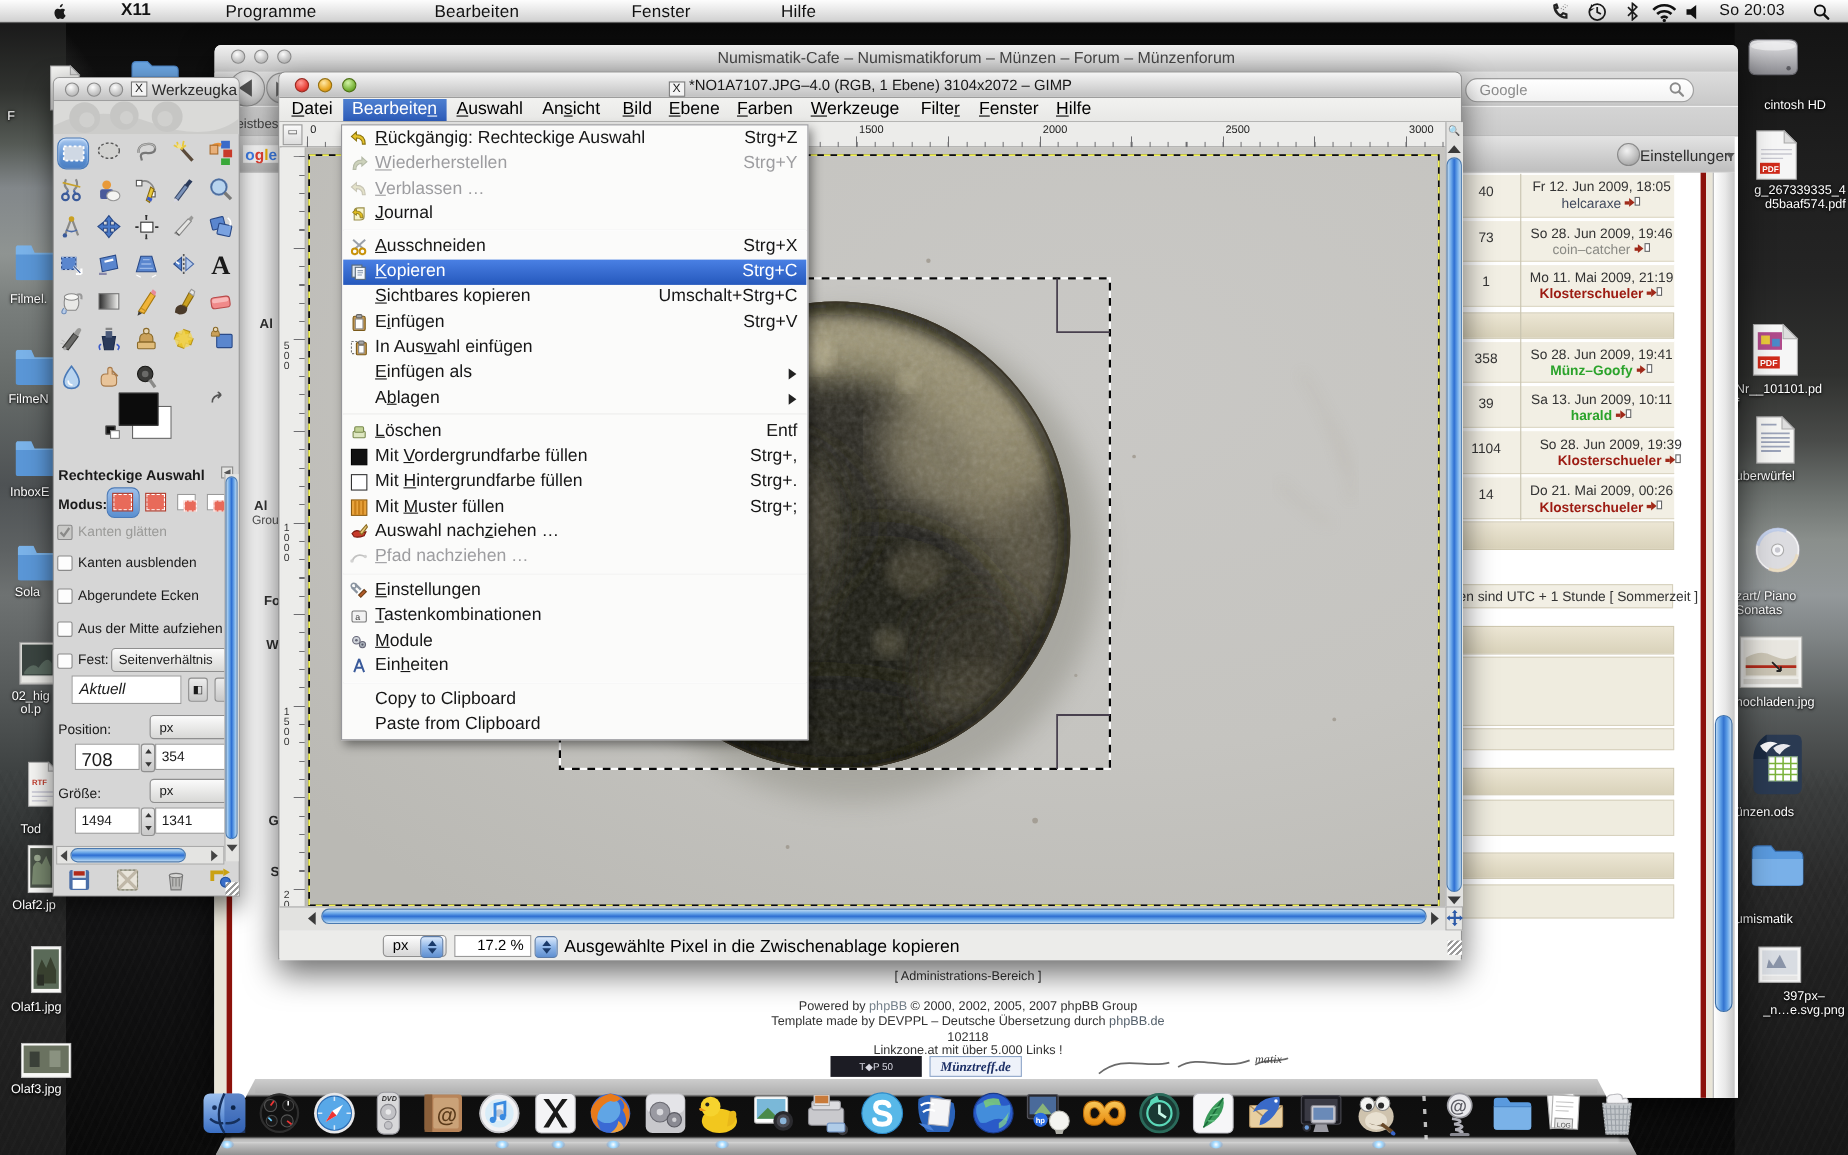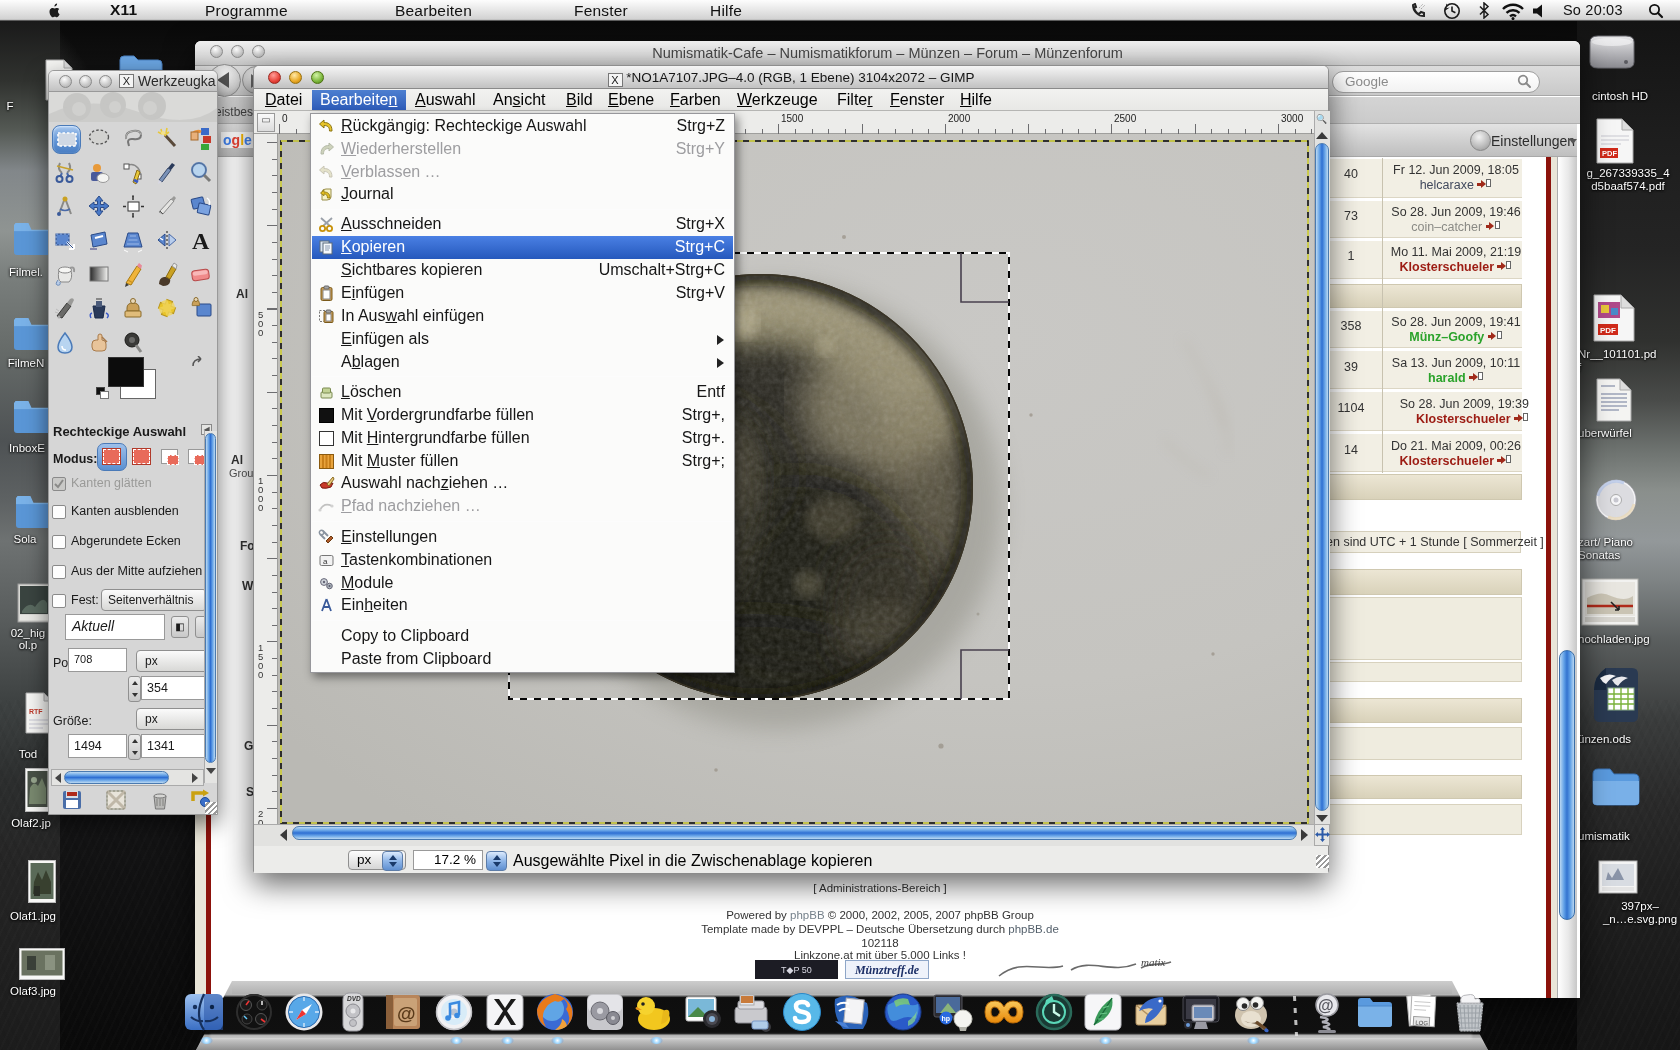--- a/index.html
+++ b/index.html
@@ -175,29 +175,29 @@
           <linearGradient id="hd" x1="0" y1="0" x2="0" y2="1">
             <stop offset="0" stop-color="#e8e8ea"></stop>
             <stop offset=".5" stop-color="#b8b8bc"></stop>
             <stop offset="1" stop-color="#8a8a90"></stop>
           </linearGradient>
         </defs>
         <path d="M4 14 Q4 8 12 8 L40 8 Q48 8 48 14 L48 34 Q48 40 40 40 L12 40 Q4 40 4 34 Z" fill="url(#hd)" stroke="#6a6a70"></path>
         <ellipse cx="26" cy="14" rx="20" ry="4" fill="#f2f2f4" opacity=".7"></ellipse>
         <circle cx="40" cy="34" r="2" fill="#5a5a60"></circle>
       </svg>
-    <div class="lbl" style="left:1580px;top:90px;width:80px;text-align:center;">cintosh HD</div>
+    <div class="lbl" style="left:1580px;top:90px;width:80px;text-align:right;">cintosh HD</div>
     <svg class="abs" style="left:1596px;top:118px" width="38" height="46">
         <path d="M1 1 L26 1 L37 12 L37 45 L1 45 Z" fill="#f6f6f6" stroke="#aaa"></path>
         <path d="M26 1 L26 12 L37 12 Z" fill="#ddd" stroke="#aaa"></path>
         <path d="M5 18 h28 M5 22 h28 M5 26 h20" stroke="#c8c8d0" stroke-width="1.2"></path>
         <rect x="4" y="30" width="18" height="10" fill="#d02a1a"></rect>
         <text x="6" y="38" font-size="7.5" fill="#fff" font-weight="bold">PDF</text>
       </svg>
-    <div class="lbl" style="left:1578px;top:167px;width:100px;text-align:center;line-height:13px;">g_267339335_4<br>d5baaf574.pdf</div>
+    <div class="lbl" style="left:1578px;top:167px;width:100px;text-align:right;line-height:13px;">g_267339335_4<br>d5baaf574.pdf</div>
     <svg class="abs" style="left:1593px;top:294px" width="42" height="48">
         <path d="M1 1 L28 1 L41 14 L41 47 L1 47 Z" fill="#f6f6f6" stroke="#aaa"></path>
         <path d="M28 1 L28 14 L41 14 Z" fill="#ddd" stroke="#aaa"></path>
         <rect x="5" y="8" width="22" height="16" fill="#b04a8a"></rect>
         <rect x="8" y="11" width="8" height="8" fill="#e8c83a"></rect>
         <rect x="18" y="14" width="7" height="7" fill="#4a8ac8"></rect>
         <rect x="5" y="30" width="20" height="11" fill="#d02a1a"></rect>
         <text x="7" y="39" font-size="8" fill="#fff" font-weight="bold">PDF</text>
       </svg>
     <div class="lbl" style="left:1578px;top:348px;width:100px;text-align:left;line-height:13px;">Nr__101101.pd<br>f</div>
@@ -570,21 +570,21 @@
     <div class="cb" style="left:3px;top:494px;"></div>
     <div class="abs" style="left:22px;top:493px;font-size:12.5px;">Aus der Mitte aufziehen</div>
     <div class="cb" style="left:3px;top:523px;"></div>
     <div class="abs" style="left:22px;top:522px;font-size:12.5px;">Fest:</div>
     <div class="abs" style="left:52px;top:518px;width:106px;height:22px;border-radius:4px;background:linear-gradient(180deg,#fbfbfb,#d8d8d6);border:1px solid #8f8f8f;font-size:12px;padding:3px 0 0 6px;overflow:hidden;">Seitenverhältnis</div>
     <div class="abs" style="left:16px;top:543px;width:100px;height:26px;background:#fff;border:1px solid #999;font-size:14px;font-style:italic;padding:3px 0 0 6px;">Aktuell</div>
     <div class="abs" style="left:122px;top:545px;width:18px;height:22px;border-radius:3px;background:linear-gradient(180deg,#ececec,#c8c8c8);border:1px solid #909090;font-size:10px;text-align:center;padding-top:4px;">◧</div>
     <div class="abs" style="left:146px;top:545px;width:18px;height:22px;border-radius:3px;background:linear-gradient(180deg,#ececec,#c8c8c8);border:1px solid #909090;"></div>
     <div class="abs" style="left:4px;top:585px;font-size:12.5px;">Position:</div>
     <div class="abs" style="left:87px;top:579px;width:72px;height:22px;border-radius:4px;background:linear-gradient(180deg,#fbfbfb,#d8d8d6);border:1px solid #8f8f8f;font-size:12px;padding:3px 0 0 8px;">px</div>
-    <div class="abs" style="left:19px;top:577px;width:59px;height:24px;background:#fff;border:1px solid #999;font-size:11px;padding:4px 0 0 5px;">708</div>
+    <div class="abs" style="left:19px;top:605px;width:59px;height:24px;background:#fff;border:1px solid #999;font-size:17px;padding:4px 0 0 5px;">708</div>
     <div class="abs spn" style="left:79px;top:605px;"></div>
     <div class="abs" style="left:92px;top:605px;width:65px;height:24px;background:#fff;border:1px solid #999;font-size:12.5px;padding:4px 0 0 5px;">354</div>
     <div class="abs" style="left:4px;top:643px;font-size:12.5px;">Größe:</div>
     <div class="abs" style="left:87px;top:637px;width:72px;height:22px;border-radius:4px;background:linear-gradient(180deg,#fbfbfb,#d8d8d6);border:1px solid #8f8f8f;font-size:12px;padding:3px 0 0 8px;">px</div>
     <div class="abs" style="left:19px;top:663px;width:59px;height:24px;background:#fff;border:1px solid #999;font-size:12.5px;padding:4px 0 0 5px;">1494</div>
     <div class="abs spn" style="left:79px;top:663px;"></div>
     <div class="abs" style="left:92px;top:663px;width:65px;height:24px;background:#fff;border:1px solid #999;font-size:12.5px;padding:4px 0 0 5px;">1341</div>
 
     <div class="abs" style="left:2px;top:698px;width:153px;height:17px;background:#e4e4e2;border:1px solid #aaa;"></div>
     <div class="abs" style="left:6px;top:702px;width:0;height:0;border-right:6px solid #444;border-top:5px solid transparent;border-bottom:5px solid transparent;"></div>

